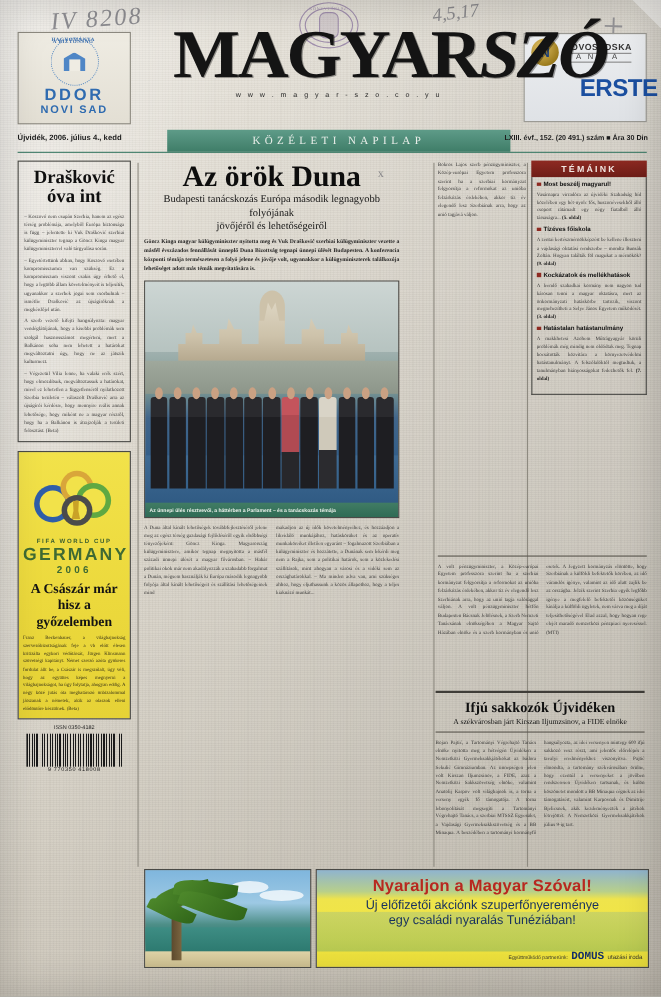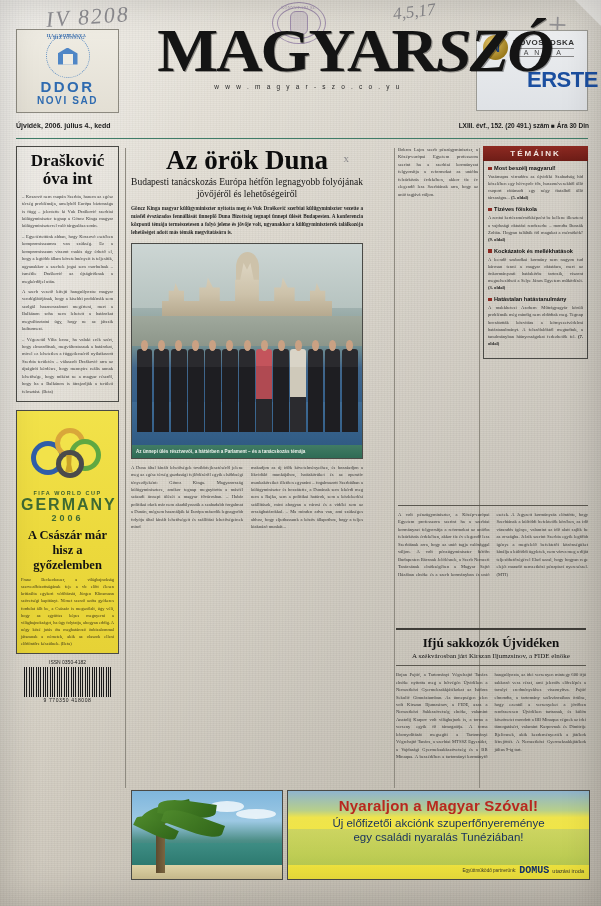--- a/index.html
+++ b/index.html
@@ -279,20 +279,23 @@
     </div>
   </div>
 
   <div class="title">
     <div class="word">
       <span>MAGYAR</span><i>SZÓ</i>
     </div>
     <div class="url">w w w . m a g y a r - s z o . c o . y u</div>
   </div>
 
+  <div class="greenbar">
+    <span>KÖZÉLETI NAPILAP</span>
+  </div>
   <div class="dateline">Újvidék, 2006. július 4., kedd</div>
   <div class="issueline">LXIII. évf., 152. (20 491.) szám ■ Ára 30 Din</div>
   <div class="rule-under-head"></div>
 
   <div class="vrule" style="left:125px;top:148px;height:640px;"></div>
   <div class="vrule" style="left:394px;top:148px;height:640px;"></div>
   <div class="vrule" style="left:479px;top:148px;height:640px;"></div>
 
   <div class="col-left">
     <div class="left-box">
@@ -326,21 +329,21 @@
     <div class="issn">ISSN 0350-4182</div>
     <div class="barcode"></div>
     <div class="barnum">9 770350 418008</div>
   </div>
 
   <div class="col-mid">
     <div style="position:relative;">
       <div class="mid-title">Az örök Duna</div>
       <div class="scribble" style="position:absolute;right:14px;top:6px;font-size:11px;">x</div>
     </div>
-    <div class="mid-sub">Budapesti tanácskozás Európa hétfőn legnagyobb folyójának</div>
+    <div class="mid-sub">Budapesti tanácskozás Európa második legnagyobb folyójának</div>
     <div class="mid-sub" style="margin-top:0;">jövőjéről és lehetőségeiről</div>
     <div class="mid-lead blur">Göncz Kinga magyar külügyminiszter nyitotta meg és Vuk Drašković szerbiai külügyminiszter vezette a másfél évszázados fennállását ünneplő Duna Bizottság tegnapi ünnepi ülését Budapesten. A konferencia központi témája természetesen a folyó jelene és jövője volt, ugyanakkor a külügyminiszterek találkozója lehetőséget adott más témák megvitatására is.</div>
 
     <div class="photo">
       <div class="ph-sky"></div>
       <div class="ph-dome"></div>
       <div class="ph-parl"></div>
       <div class="ph-wall"></div>
       <div class="ph-deck"></div>
       <div class="ph-people">

